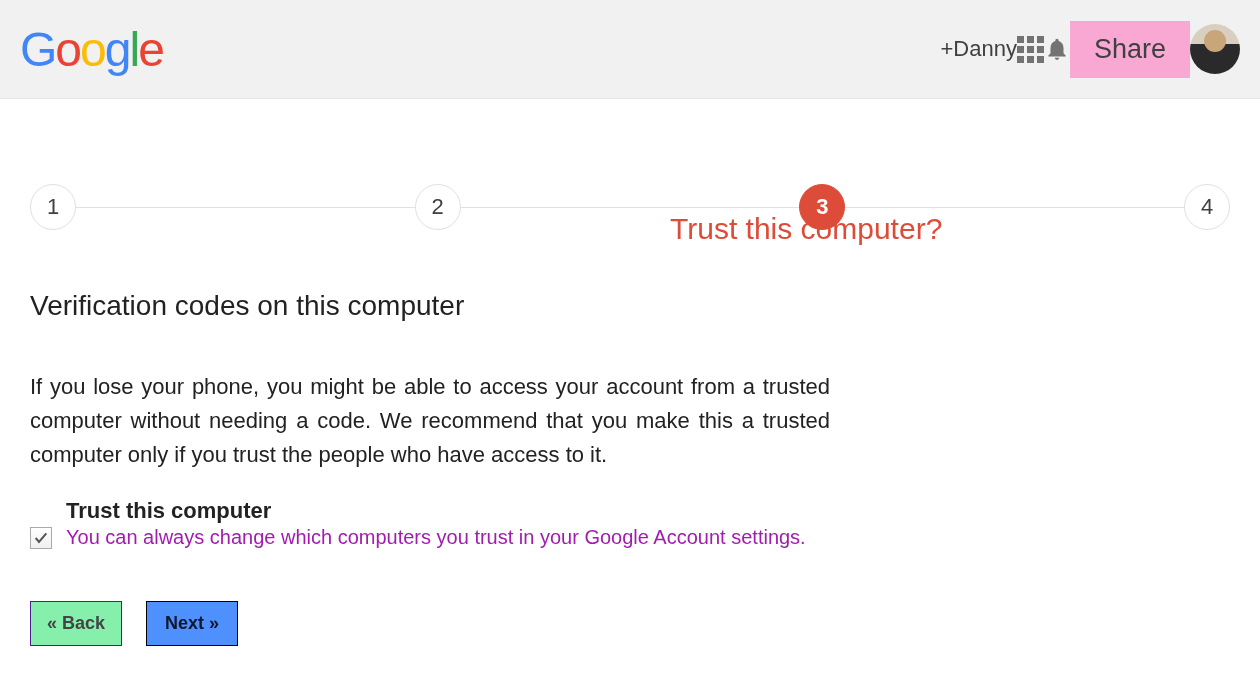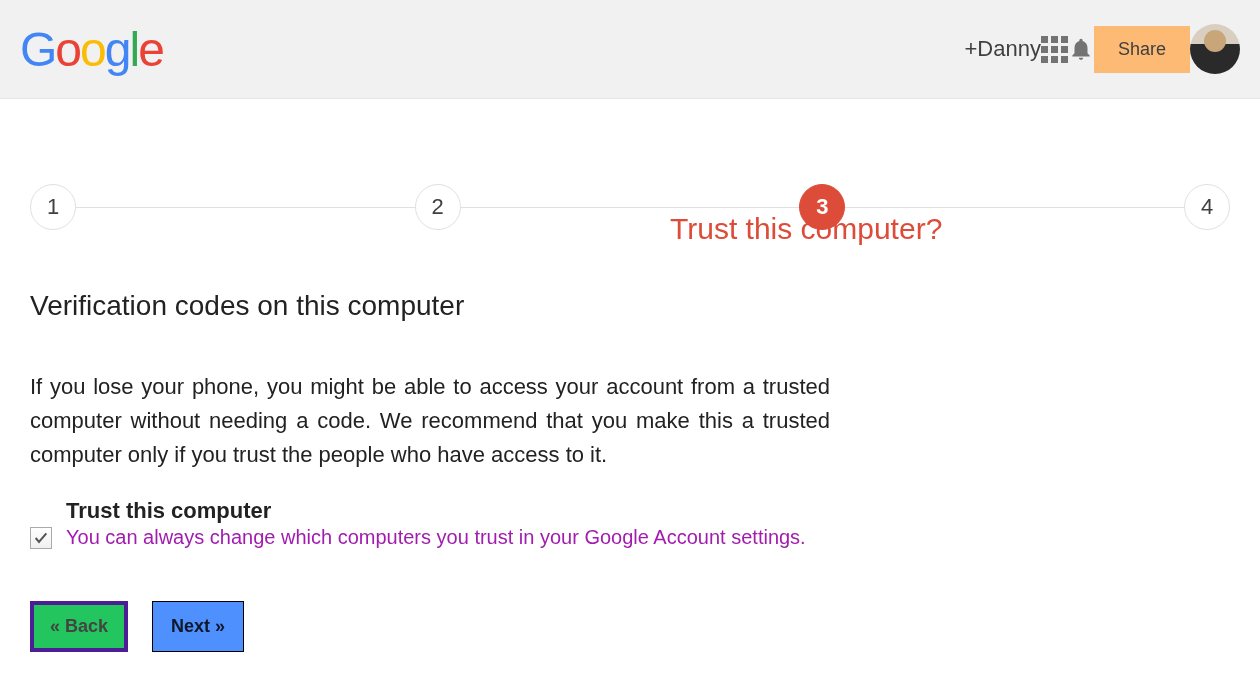--- a/index.html
+++ b/index.html
@@ -39,23 +39,23 @@
       display: grid;
       grid-template-columns: repeat(3, 7px);
       grid-template-rows: repeat(3, 7px);
       gap: 3px;
       cursor: pointer;
     }
     .apps-icon span { background: #737373; }
     .bell-icon { width: 26px; height: 26px; cursor: pointer; }
     .bell-icon svg { fill: #737373; }
     .share-btn {
-      background: #fdba74;
+      background: #f9a8d4;
       color: #404040;
-      font-size: 18px;
+      font-size: 27px;
       padding: 13px 24px;
       border: none;
       cursor: pointer;
       text-align: center;
     }
     .avatar {
       width: 50px; height: 50px; border-radius: 50%;
       background: linear-gradient(to bottom, #d9cfc0 0%, #d9cfc0 40%, #2a2a2a 40%, #2a2a2a 100%);
       position: relative;
       overflow: hidden;
@@ -134,22 +134,22 @@
       display: flex; align-items: center; justify-content: center;
       margin-top: 2px;
       cursor: pointer;
     }
     .checkbox svg { width: 16px; height: 16px; stroke: #555; stroke-width: 3; fill: none; }
     .check-label { font-size: 22px; font-weight: bold; color: #222; }
     .check-sub { font-size: 20px; color: #a21caf; margin-top: 2px; }
     
     .actions { display: flex; gap: 24px; margin-top: 52px; }
     .btn-back {
-      background: #22c55e;
-      border: 4px solid #4c1d95;
+      background: #86efac;
+      border: 1px solid #4c1d95;
       color: #444;
       font-size: 18px;
       font-weight: bold;
       padding: 11px 16px;
       cursor: pointer;
     }
     .btn-next {
       background: #4d90fe;
       border: 1px solid #000000;
       color: #0f172a;

